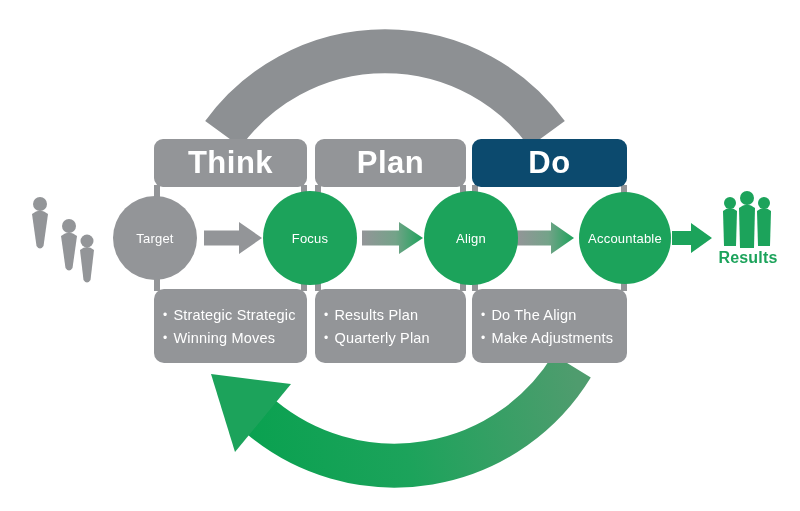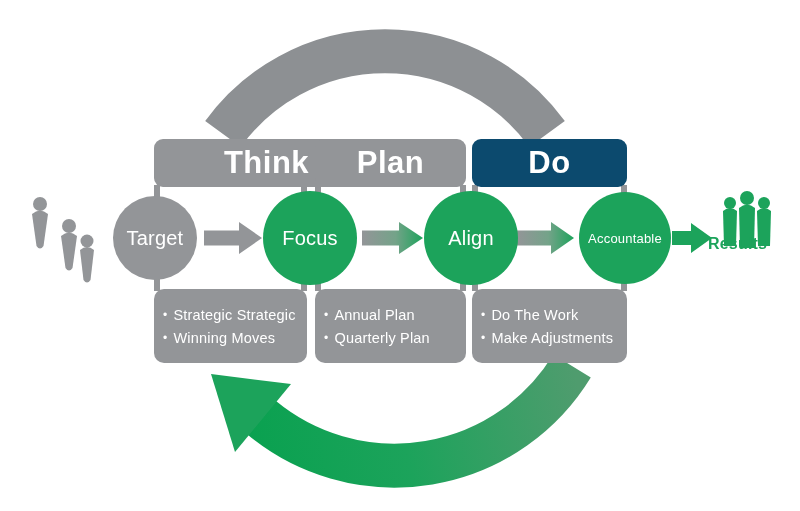--- a/index.html
+++ b/index.html
@@ -17,37 +17,37 @@
   .bbox{
     position:absolute;top:289px;height:74px;border-radius:10px;z-index:2;
     color:#fff;font-size:14.5px;letter-spacing:.2px;box-sizing:border-box;
     display:flex;flex-direction:column;justify-content:center;gap:7px;
     padding:0 2px 0 9px;
   }
   .bullet-line{display:flex;align-items:center;gap:6px;white-space:nowrap;}
   .dot{font-size:12px;line-height:1;}
   .circle{
     position:absolute;border-radius:50%;z-index:3;color:#fff;
-    display:flex;align-items:center;justify-content:center;font-size:20px;letter-spacing:.2px;
+    display:flex;align-items:center;justify-content:center;font-size:13px;letter-spacing:.2px;
   }
   #c0{left:113px;top:196px;width:84px;height:84px;}
   #c1{left:263px;top:191px;width:94px;height:94px;}
   #c2{left:424px;top:191px;width:94px;height:94px;}
   #c3{left:579px;top:192px;width:92px;height:92px;font-size:13px;}
-  #h0{left:154px;width:153px;padding-left:36px;}
+  #h0{left:154px;width:153px;}
   #h1{left:315px;width:151px;}
   #h2{left:472px;width:155px;}
   #b0{left:154px;width:153px;}
   #b1{left:315px;width:151px;}
   #b2{left:472px;width:155px;}
   #s0{left:154px;} #s1{left:301px;} #s2{left:315px;}
   #s3{left:460px;} #s4{left:472px;} #s5{left:621px;}
   .results{
-    position:absolute;left:708px;top:235px;width:80px;z-index:3;
-    text-align:left;font-size:16px;font-weight:bold;letter-spacing:.2px;
+    position:absolute;left:708px;top:249px;width:80px;z-index:3;
+    text-align:center;font-size:16px;font-weight:bold;letter-spacing:.2px;
   }
 </style>
 </head>
 <body>
 
 <div class="canvas">
 
   <svg class="layer" width="800" height="511" viewBox="0 0 800 511">
     <defs>
       <linearGradient id="arcGrad" gradientUnits="userSpaceOnUse" x1="572" y1="360" x2="250" y2="432">
@@ -114,31 +114,31 @@
       <span>Strategic Strategic</span>
     </div>
     <div class="bullet-line">
       <span class="dot">•</span>
       <span>Winning Moves</span>
     </div>
   </div>
   <div class="bbox" id="b1" style="background-color: rgb(147, 149, 152);">
     <div class="bullet-line">
       <span class="dot">•</span>
-      <span>Annual Plan</span>
+      <span>Results Plan</span>
     </div>
     <div class="bullet-line">
       <span class="dot">•</span>
       <span>Quarterly Plan</span>
     </div>
   </div>
   <div class="bbox" id="b2" style="background-color: rgb(147, 149, 152);">
     <div class="bullet-line">
       <span class="dot">•</span>
-      <span>Do The Work</span>
+      <span>Do The Align</span>
     </div>
     <div class="bullet-line">
       <span class="dot">•</span>
       <span>Make Adjustments</span>
     </div>
   </div>
 
   <div class="circle" id="c0" style="background-color: rgb(147, 149, 152);">Target</div>
   <div class="circle" id="c1" style="background-color: rgb(28, 163, 91);">Focus</div>
   <div class="circle" id="c3" style="background-color: rgb(28, 163, 91);">Accountable</div>

